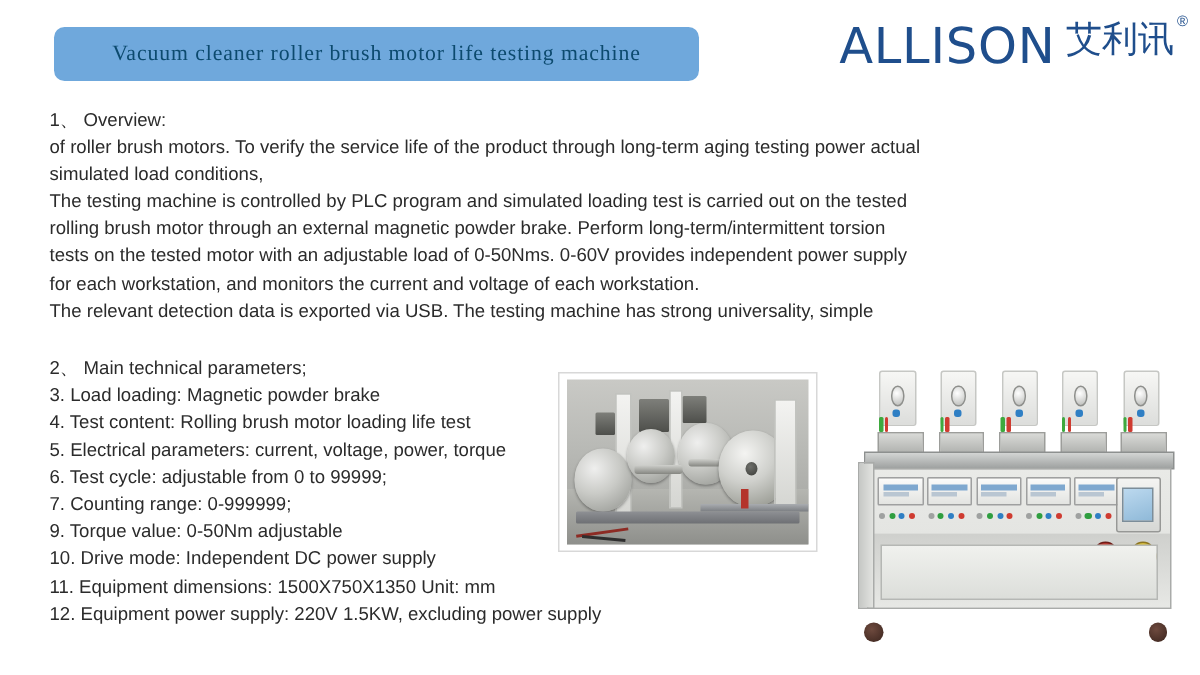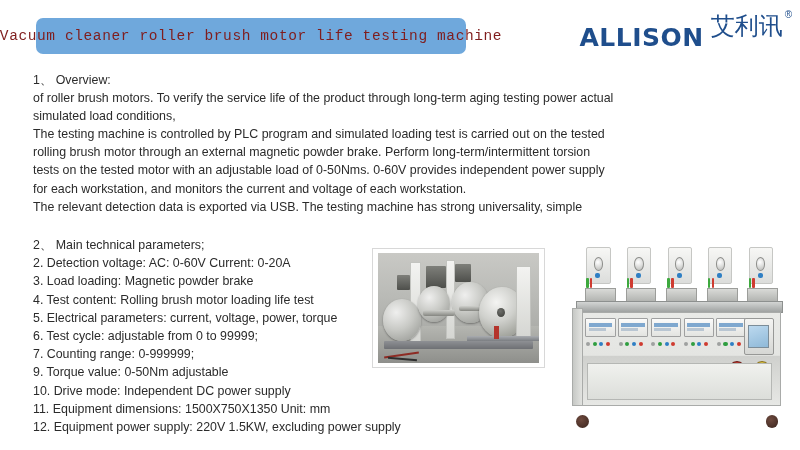--- a/index.html
+++ b/index.html
@@ -14,39 +14,38 @@
 
   
   .title-banner {
     position:absolute; left:36px; top:18px;
     width:430px; height:36px;
     background:#6fa8dc;
     border-radius:7px;
     display:flex; align-items:center; justify-content:center;
   }
   .title-text {
-    font-family:Liberation Mono, monospace;
+    font-family:Liberation Serif, serif;
     font-size:14.5px;
     letter-spacing:0.6px;
-    color:#7f1d1d;
+    color:#0c4a6e;
     white-space:nowrap;
   }
 
   .logo {
     position:absolute; right:8px; top:14px;
     display:flex; align-items:flex-start;
     color:#1f4e8c;
   }
   .logo-latin {
     font-family:"DejaVu Sans", sans-serif;
-    font-weight:bold;
-    font-size:25px;
+    font-weight:normal;
+    font-size:33px;
     letter-spacing:0.5px;
     line-height:1;
-    margin-top:11px;
   }
   .logo-cjk {
     font-family:"DejaVu Sans", sans-serif;
     font-weight:normal;
     font-size:24px;
     margin-left:7px;
     line-height:1.05;
   }
   .logo-reg {
     font-size:10px;
@@ -301,21 +300,20 @@
     <div class="ln">simulated load conditions,</div>
     <div class="ln">The testing machine is controlled by PLC program and simulated loading test is carried out on the tested</div>
     <div class="ln">rolling brush motor through an external magnetic powder brake. Perform long-term/intermittent torsion</div>
     <div class="ln">tests on the tested motor with an adjustable load of 0-50Nms. 0-60V provides independent power supply</div>
     <div class="ln">for each workstation, and monitors the current and voltage of each workstation.</div>
     <div class="ln">The relevant detection data is exported via USB. The testing machine has strong universality, simple</div>
   </div>
 
   <div class="specs">
     <div class="ln section-head">2、 Main technical parameters;</div>
-    <div class="ln">2. Detection voltage: AC: 0-60V Current: 0-20A</div>
     <div class="ln">3. Load loading: Magnetic powder brake</div>
     <div class="ln">4. Test content: Rolling brush motor loading life test</div>
     <div class="ln">5. Electrical parameters: current, voltage, power, torque</div>
     <div class="ln">6. Test cycle: adjustable from 0 to 99999;</div>
     <div class="ln">7. Counting range: 0-999999;</div>
     <div class="ln">9. Torque value: 0-50Nm adjustable</div>
     <div class="ln">10. Drive mode: Independent DC power supply</div>
     <div class="ln">11. Equipment dimensions: 1500X750X1350 Unit: mm</div>
     <div class="ln">12. Equipment power supply: 220V 1.5KW, excluding power supply</div>
   </div>

